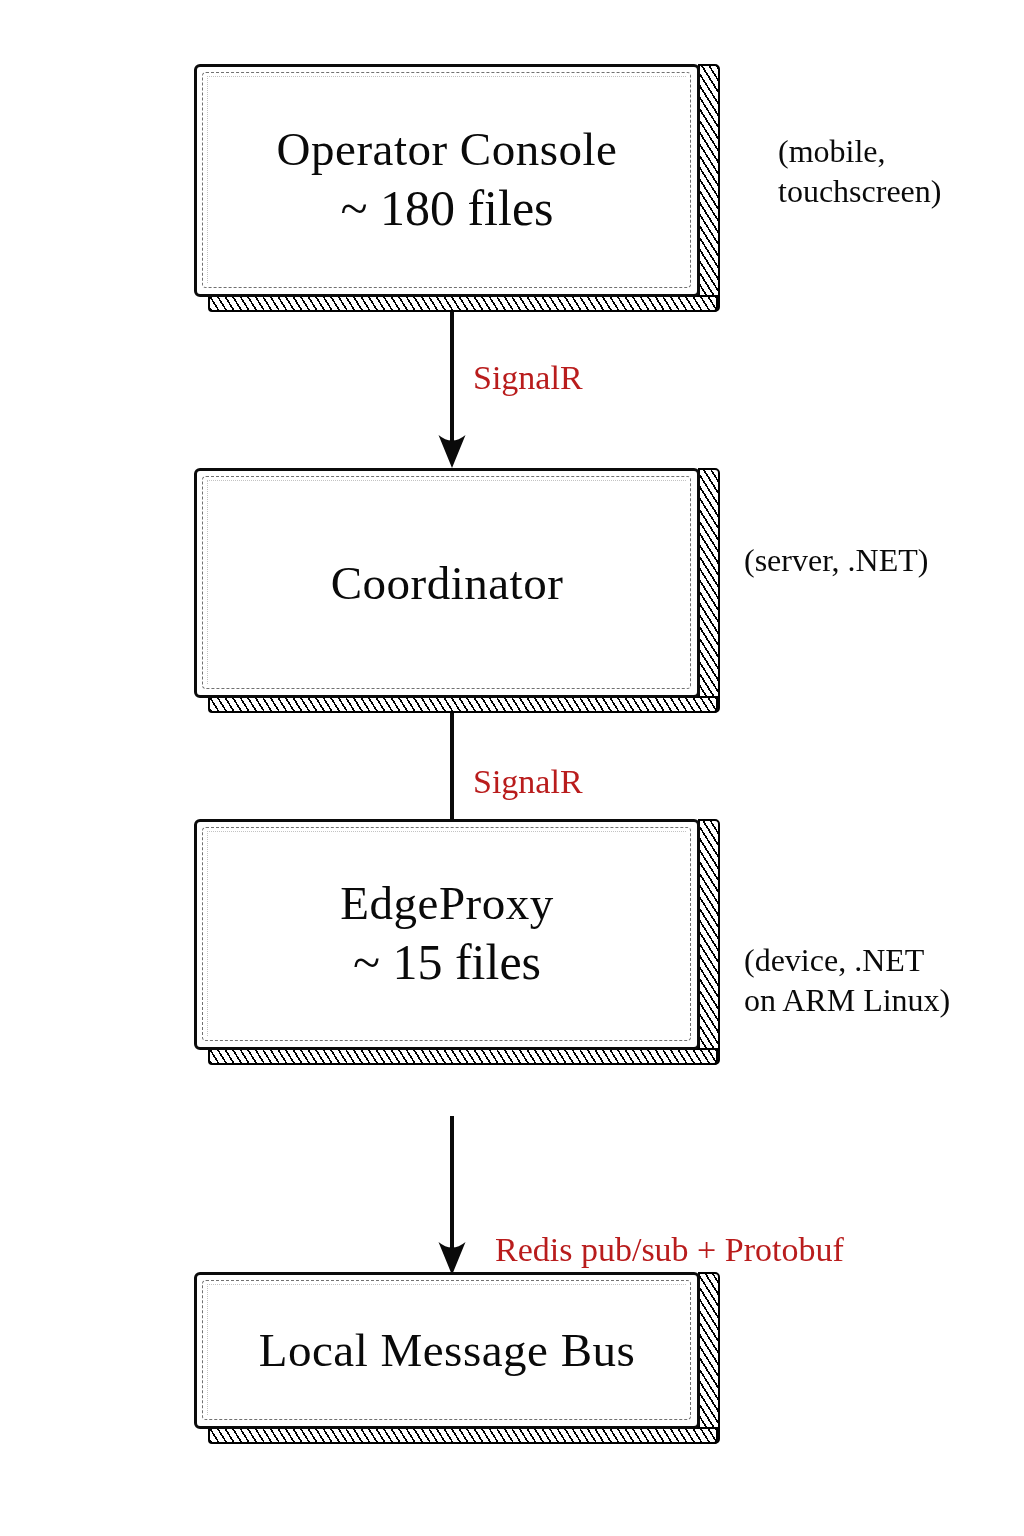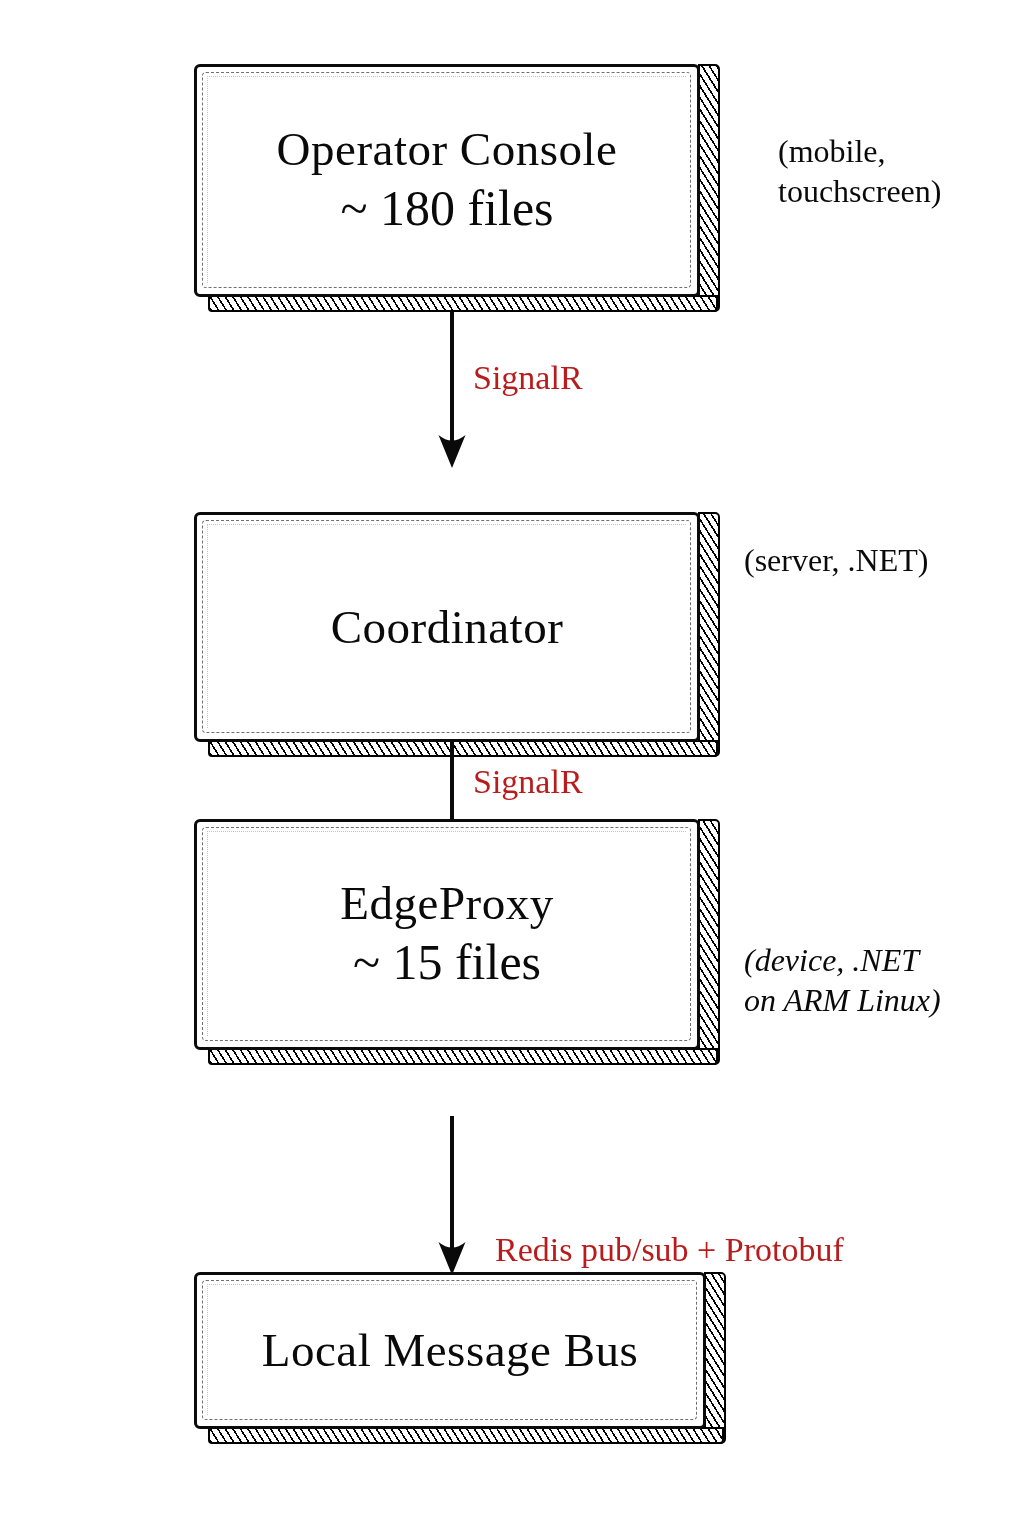--- a/index.html
+++ b/index.html
@@ -160,21 +160,21 @@
 touchscreen)</div>
 
   <div class="edge-line" style="left:450px; top:312px; height:134px;"></div>
   <div class="edge-head" style="left:436px; top:432px;">
     <svg width="32" height="36" viewBox="0 0 32 36" aria-hidden="true">
       <path d="M16 36 L2.5 3 Q16 14 29.5 3 Z" fill="#0a0a0a"></path>
     </svg>
   </div>
   <div class="edge-label" style="left:473px; top:359px;">SignalR</div>
 
-  <div class="node" style="left:194px; top:468px; width:526px; height:245px;margin-top:44px;">
+  <div class="node" style="left:194px; top:468px; width:526px; height:245px;">
     <div class="depth-right"></div>
     <div class="depth-bottom"></div>
     <div class="face">
       <div class="node-title">Coordinator</div>
     </div>
   </div>
   <div class="annotation" style="left:744px; top:540px; width:280px;">(server, .NET)</div>
 
   <div class="edge-line" style="left:450px; top:713px; height:132px;"></div>
   <div class="edge-head" style="left:436px; top:831px;">
@@ -185,32 +185,32 @@
   <div class="edge-label" style="left:473px; top:763px;">SignalR</div>
 
   <div class="node" style="left:194px; top:819px; width:526px; height:246px;">
     <div class="depth-right"></div>
     <div class="depth-bottom"></div>
     <div class="face">
       <div class="node-title">EdgeProxy</div>
       <div class="node-sub">~ 15 files</div>
     </div>
   </div>
-  <div class="annotation" style="left:744px; top:940px; width:280px;font-style:italic;">(device, .NET
+  <div class="annotation" style="left:744px; top:940px; width:280px;">(device, .NET
 on ARM Linux)</div>
 
   <div class="edge-line" style="left:450px; top:1116px; height:137px;"></div>
   <div class="edge-head" style="left:436px; top:1239px;">
     <svg width="32" height="36" viewBox="0 0 32 36" aria-hidden="true">
       <path d="M16 36 L2.5 3 Q16 14 29.5 3 Z" fill="#0a0a0a"></path>
     </svg>
   </div>
   <div class="edge-label" style="left:473px; top:1231px;margin-left:22px;">Redis pub/sub + Protobuf</div>
 
-  <div class="node single" style="left:194px; top:1272px; width:526px; height:172px;padding-left:6px;">
+  <div class="node single" style="left:194px; top:1272px; width:526px; height:172px;">
     <div class="depth-right"></div>
     <div class="depth-bottom"></div>
     <div class="face">
       <div class="node-title">Local Message Bus</div>
     </div>
   </div>
 
 </div>
 
 </body></html>

